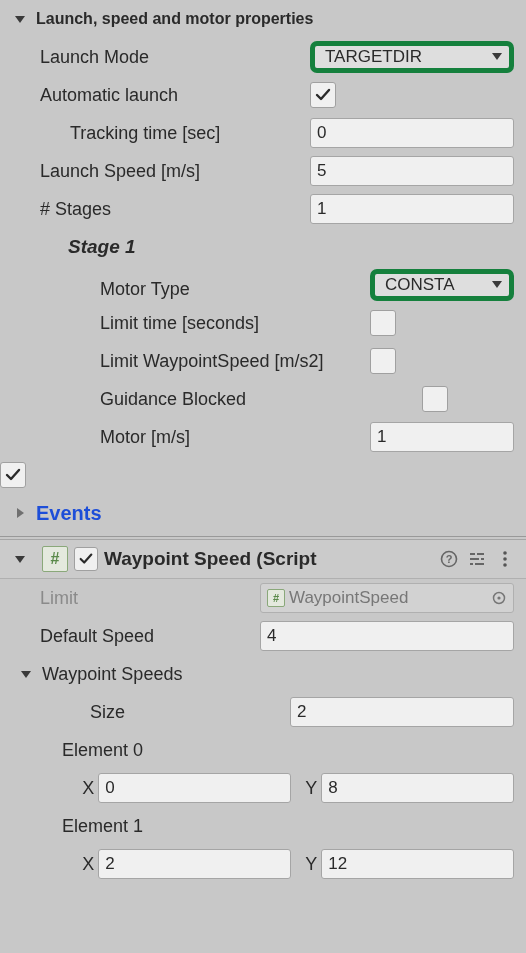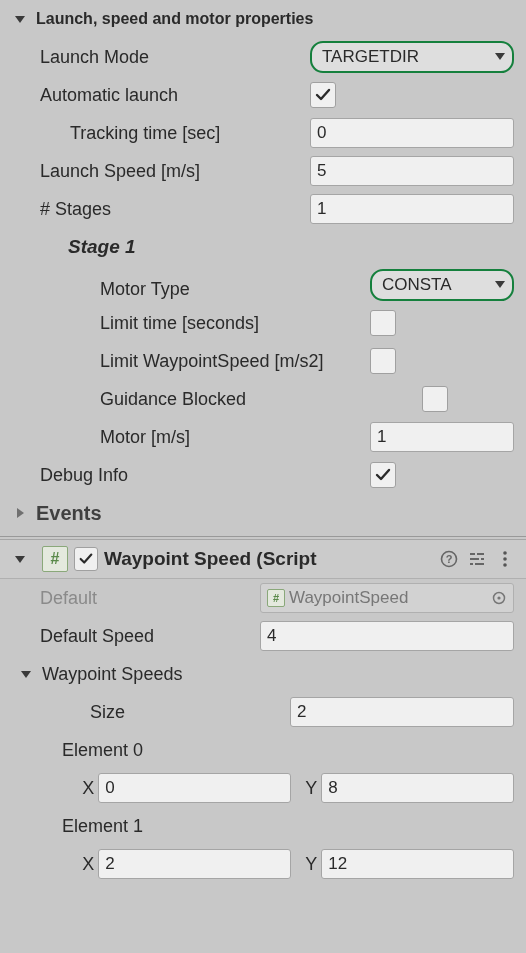--- a/index.html
+++ b/index.html
@@ -39,21 +39,21 @@
   .foldout svg { display: block; }
   .subheader {
     font-weight: 700;
     font-style: italic;
     font-size: 19px;
     padding-left: 68px;
   }
   .events-row {
     font-weight: 700;
     font-size: 20px;
-    color: #404040;
+    color: #1d4ed8;
     padding-left: 10px;
   }
   .divider {
     height: 1px;
     background: #999;
     margin: 4px 0 2px 0;
   }
   input[type="text"].field, .num-field {
     background: #f0f0f0;
     border: 1px solid #a5a5a5;
@@ -63,22 +63,22 @@
     font-size: 17px;
     color: #2a2a2a;
     width: 100%;
   }
   .num-field { }
   .dropdown {
     display: flex;
     align-items: center;
     justify-content: space-between;
     background: #dedede;
-    border: 2px solid #15803d;
-    border-radius: 13px;
+    border: 5px solid #15803d;
+    border-radius: 7px;
     height: 32px;
     padding: 0 6px 0 10px;
     font-size: 17px;
     width: 100%;
     cursor: pointer;
   }
   .dropdown .dd-text { white-space: nowrap; overflow: hidden; }
   .checkbox {
     width: 26px;
     height: 26px;
@@ -265,21 +265,20 @@
 </div>
 
 <div class="row">
   <div class="label" style="padding-left:100px; width:370px;">Motor [m/s]</div>
   <div class="controls">
     <input type="text" class="num-field" value="1" style="">
   </div>
 </div>
 
 <div class="row">
-  <div class="label" style="padding-left:40px; width:370px;">Debug Info</div>
   <div class="controls">
     <span class="checkbox checked">
       <svg width="18" height="18" viewBox="0 0 18 18">
           <path d="M3 9 L7 13 L15 4" stroke="#2a2a2a" stroke-width="2.4" fill="none" stroke-linecap="round" stroke-linejoin="round"></path>
         </svg>
     </span>
   </div>
 </div>
 
 <div class="row events-row">
@@ -325,21 +324,21 @@
   <span class="hdr-icon">
     <svg width="6" height="18" viewBox="0 0 6 18">
         <circle cx="3" cy="3" r="1.8" fill="#555"></circle>
         <circle cx="3" cy="9" r="1.8" fill="#555"></circle>
         <circle cx="3" cy="15" r="1.8" fill="#555"></circle>
       </svg>
   </span>
 </div>
 
 <div class="row">
-  <div class="label greyed" style="padding-left:40px; width:260px;">Default</div>
+  <div class="label greyed" style="padding-left:40px; width:260px;">Limit</div>
   <div class="controls">
     <div class="script-field">
       <span class="mini-icon">#</span>
       <span class="sf-text">WaypointSpeed</span>
       <span class="picker-btn">
         <svg width="16" height="16" viewBox="0 0 16 16">
             <circle cx="8" cy="8" r="5.5" fill="none" stroke="#777" stroke-width="1.5"></circle>
             <circle cx="8" cy="8" r="1.6" fill="#777"></circle>
           </svg>
       </span>

